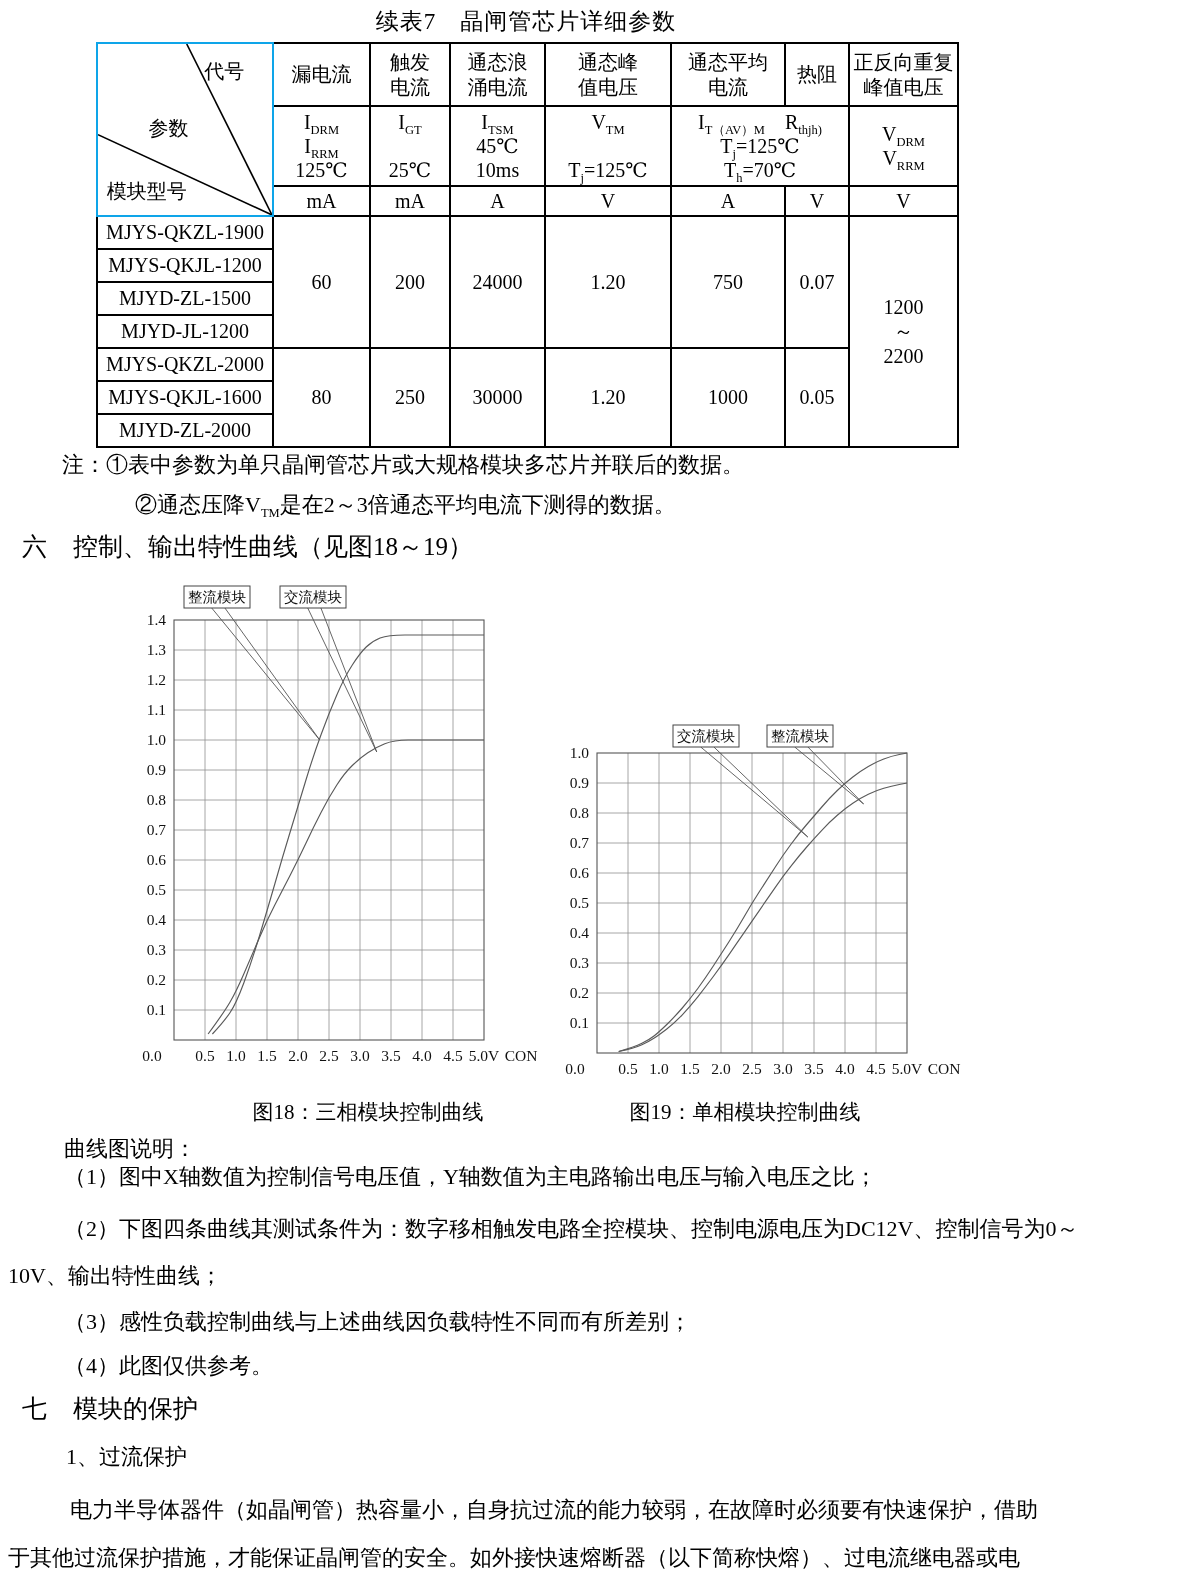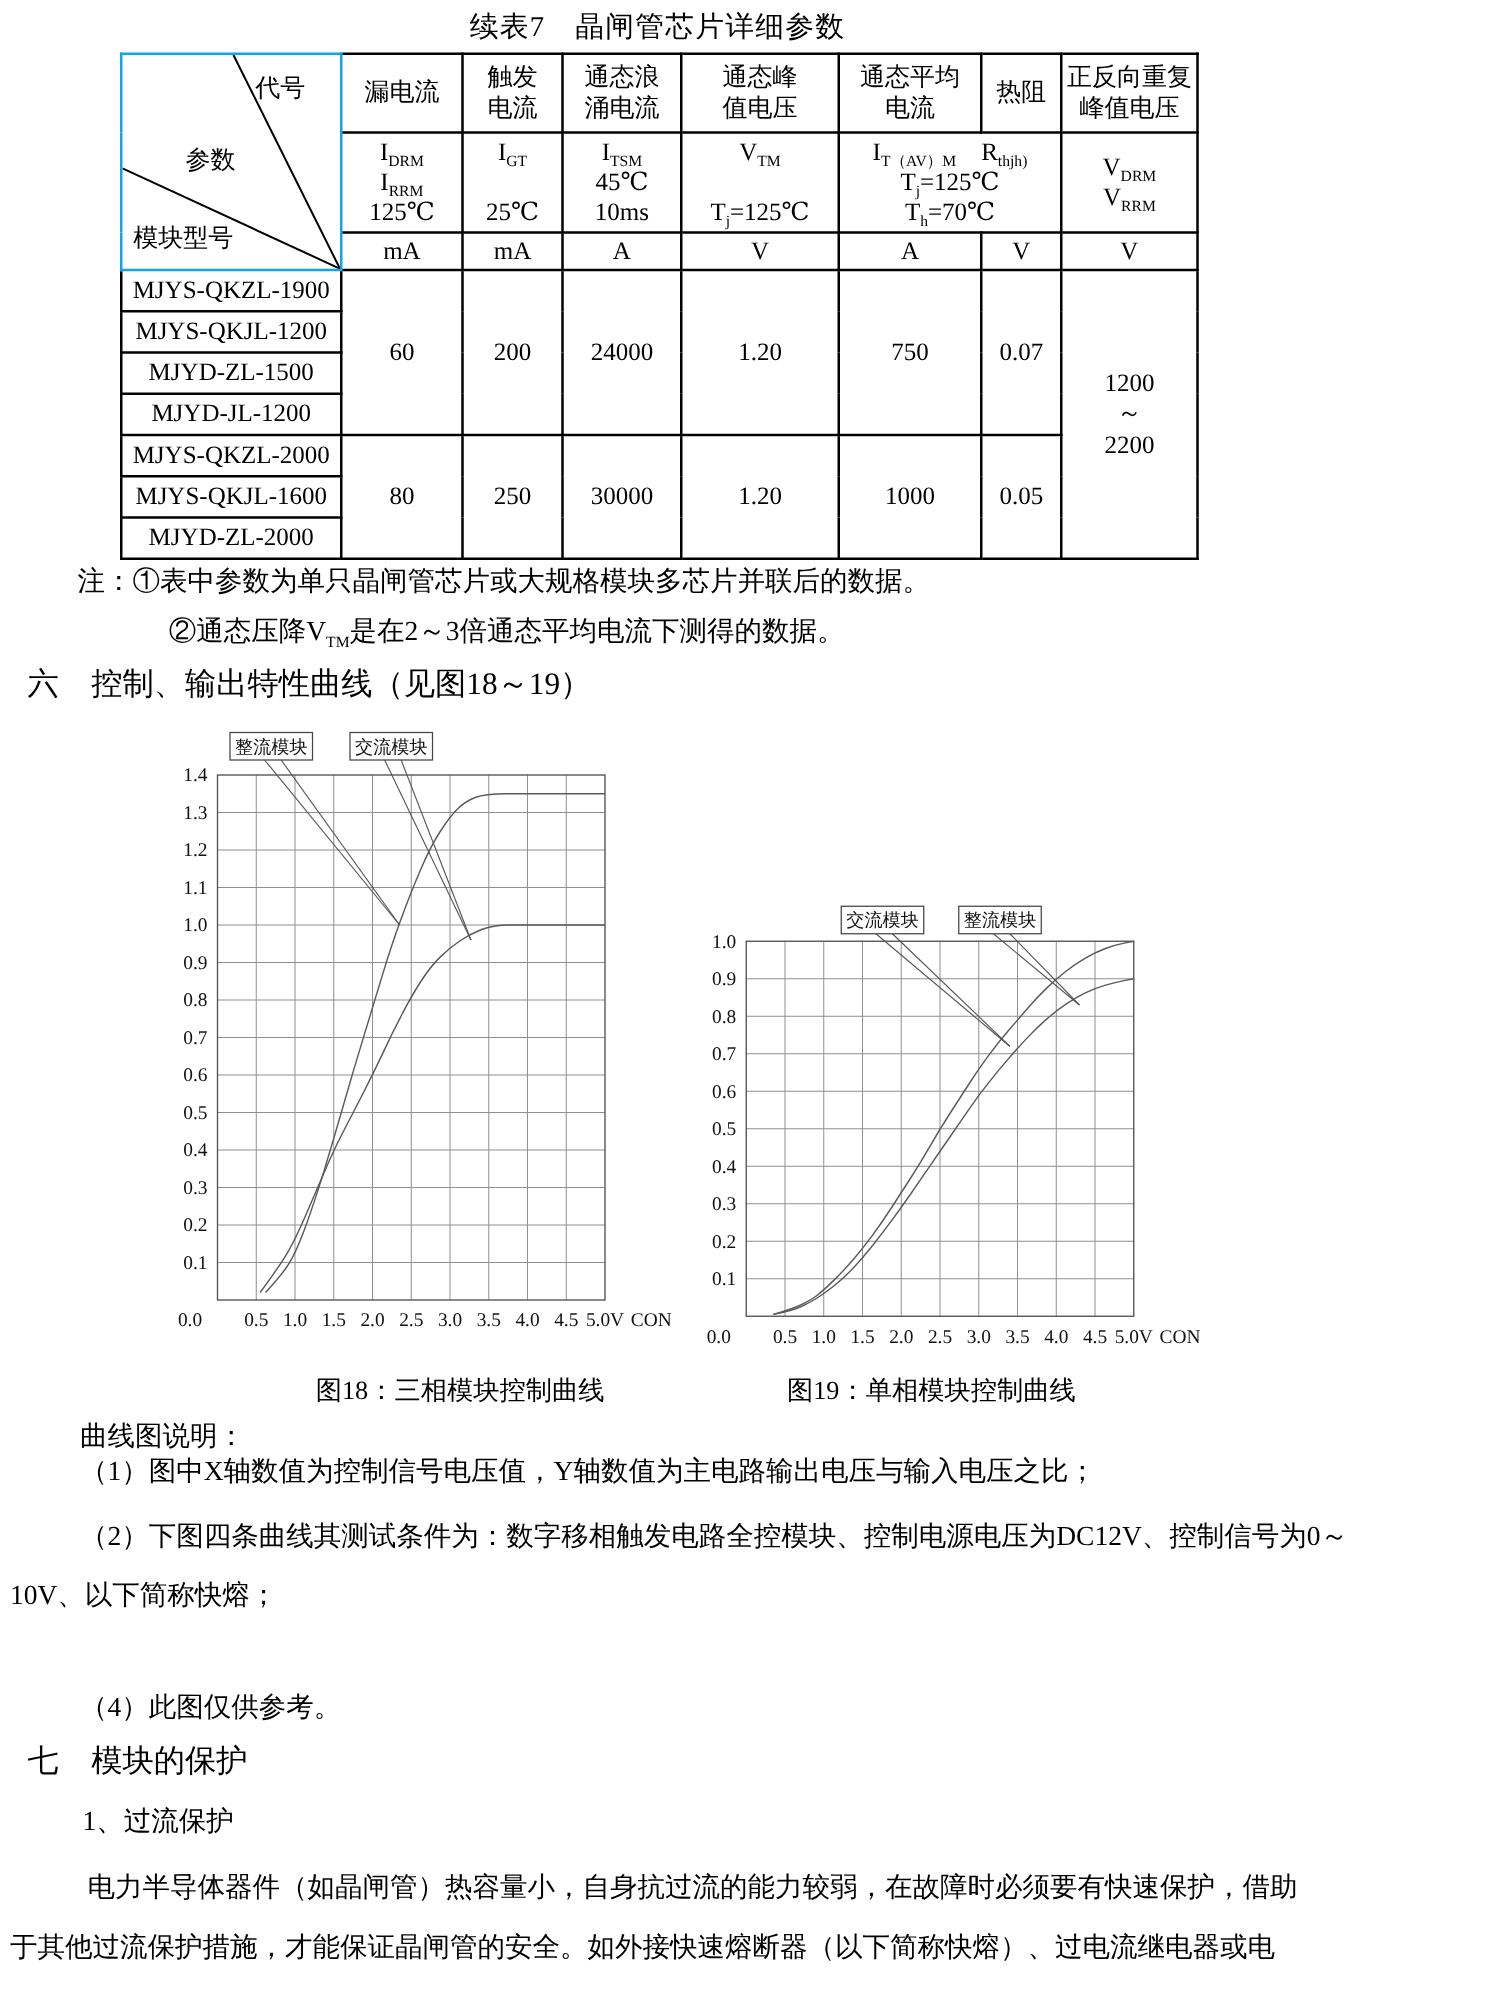--- a/index.html
+++ b/index.html
@@ -301,21 +301,22 @@
         <text x="255" y="41" text-anchor="middle" font-size="14.5">整流模块</text>
       </svg>
   </div>
 
   <div class="abs caption" style="left:218px;top:1098px;width:300px;">图18：三相模块控制曲线</div>
   <div class="abs caption" style="left:595px;top:1098px;width:300px;">图19：单相模块控制曲线</div>
 
   <div class="abs body-line" style="left:64px;top:1134px;">曲线图说明：</div>
   <div class="abs body-line" style="left:64px;top:1162px;">（1）图中X轴数值为控制信号电压值，Y轴数值为主电路输出电压与输入电压之比；</div>
   <div class="abs body-line" style="left:64px;top:1214px;">（2）下图四条曲线其测试条件为：数字移相触发电路全控模块、控制电源电压为DC12V、控制信号为0～</div>
-  <div class="abs body-line" style="left:8px;top:1261px;">10V、以下简称快熔；</div>
+  <div class="abs body-line" style="left:8px;top:1261px;">10V、输出特性曲线；</div>
+  <div class="abs body-line" style="left:64px;top:1307px;">（3）感性负载控制曲线与上述曲线因负载特性不同而有所差别；</div>
   <div class="abs body-line" style="left:64px;top:1351px;">（4）此图仅供参考。</div>
 
   <div class="abs sec-head" style="left:22px;top:1392px;"><span>七</span><span class="sec-gap"></span><span>模块的保护</span></div>
   <div class="abs body-line" style="left:66px;top:1442px;">1、过流保护</div>
   <div class="abs body-line" style="left:8px;top:1543px;">于其他过流保护措施，才能保证晶闸管的安全。如外接快速熔断器（以下简称快熔）、过电流继电器或电</div>
   <div class="abs body-line" style="left:70px;top:1495px;">电力半导体器件（如晶闸管）热容量小，自身抗过流的能力较弱，在故障时必须要有快速保护，借助</div>
 
 </div>
 
 </body></html>

